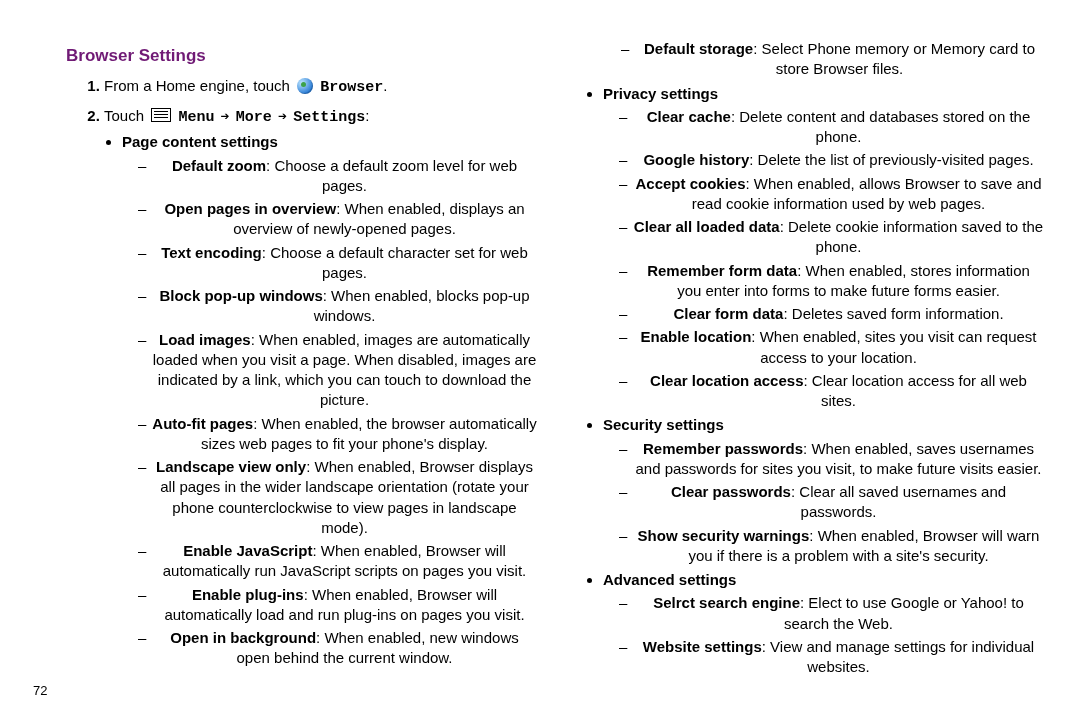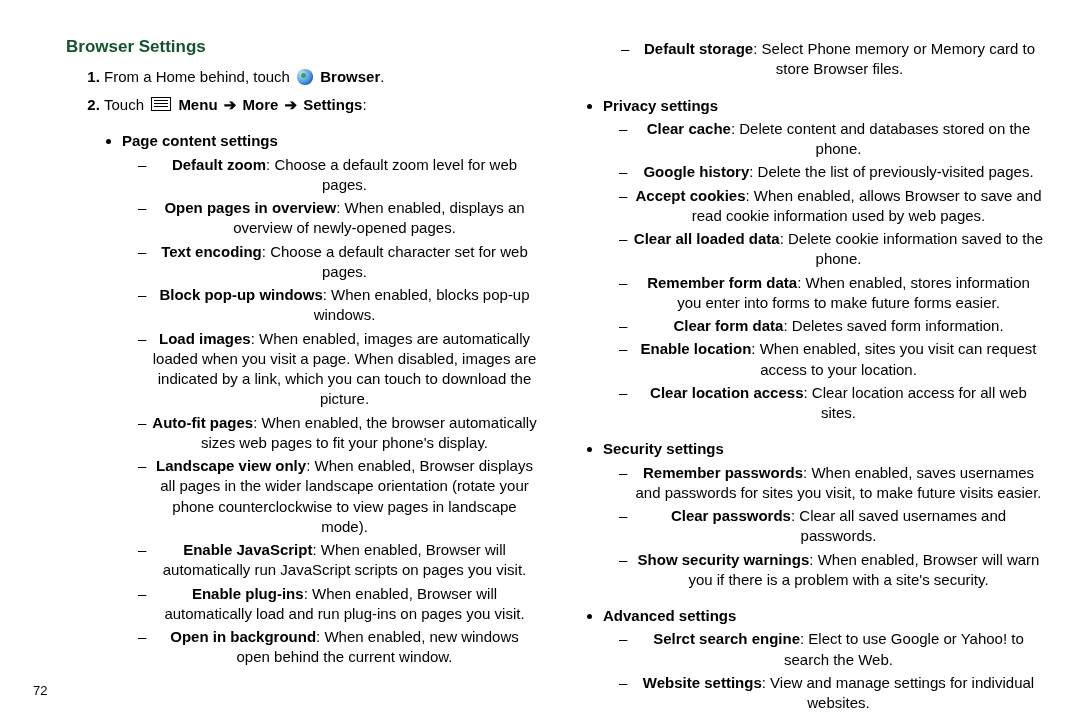--- a/index.html
+++ b/index.html
@@ -21,43 +21,43 @@
   .columns {
     display: flex;
     gap: 36px;
   }
   .col {
     flex: 1;
     font-size: 15px;
     line-height: 1.35;
   }
   .section-title {
-    color: #14532d;
+    color: #701a75;
     font-weight: bold;
     font-size: 17px;
-    margin: 0 0 8px 0;
+    margin: 9px 0 8px 0;
   }
   ol.steps {
     list-style: decimal;
     padding-left: 32px;
     margin: 0 0 0 6px;
   }
   ol.steps > li {
     margin-bottom: 8px;
   }
   ol.steps > li::marker {
     font-weight: bold;
   }
   .bullet-list {
     list-style: disc;
     margin: 4px 0 0 0;
     padding-left: 18px;
   }
   .bullet-list > li {
-    margin: 16px 0 2px 0;
+    margin: 4px 0 2px 0;
   }
   .subhead {
     font-weight: bold;
   }
   .dash-list {
     list-style: none;
     padding-left: 16px;
     margin: 2px 0 4px 0;
     text-align: center;
   }
@@ -66,21 +66,21 @@
     padding-left: 14px;
     margin: 3px 0;
   }
   .dash-list > li::before {
     content: "–";
     position: absolute;
     left: 0;
     top: 0;
   }
   .item-label { font-weight: bold; }
-  .bold { font-weight: bold; }
+  .bold { font-weight: bold; font-family: Liberation Mono, monospace; }
   .arrow { margin: 0 2px; }
   .pagenum {
     position: absolute;
     left: 33px;
     bottom: 22px;
     font-size: 13px;
     color: #000;
   }
   
   .globe-icon {
@@ -118,21 +118,21 @@
 <body>
 
 <div class="page">
   <div class="columns">
 
     <div class="col">
       <h2 class="section-title">Browser Settings</h2>
 
       <ol class="steps">
         <li>
-          <span>From a Home behind, touch </span>
+          <span>From a Home engine, touch </span>
           <span class="globe-icon"></span>
           <span class="bold">Browser</span><span>.</span>
         </li>
         <li>
           <span>Touch </span>
           <span class="menu-icon"></span>
           <span class="bold">Menu</span>
           <span class="arrow bold">➔</span>
           <span class="bold">More</span>
           <span class="arrow bold">➔</span>

